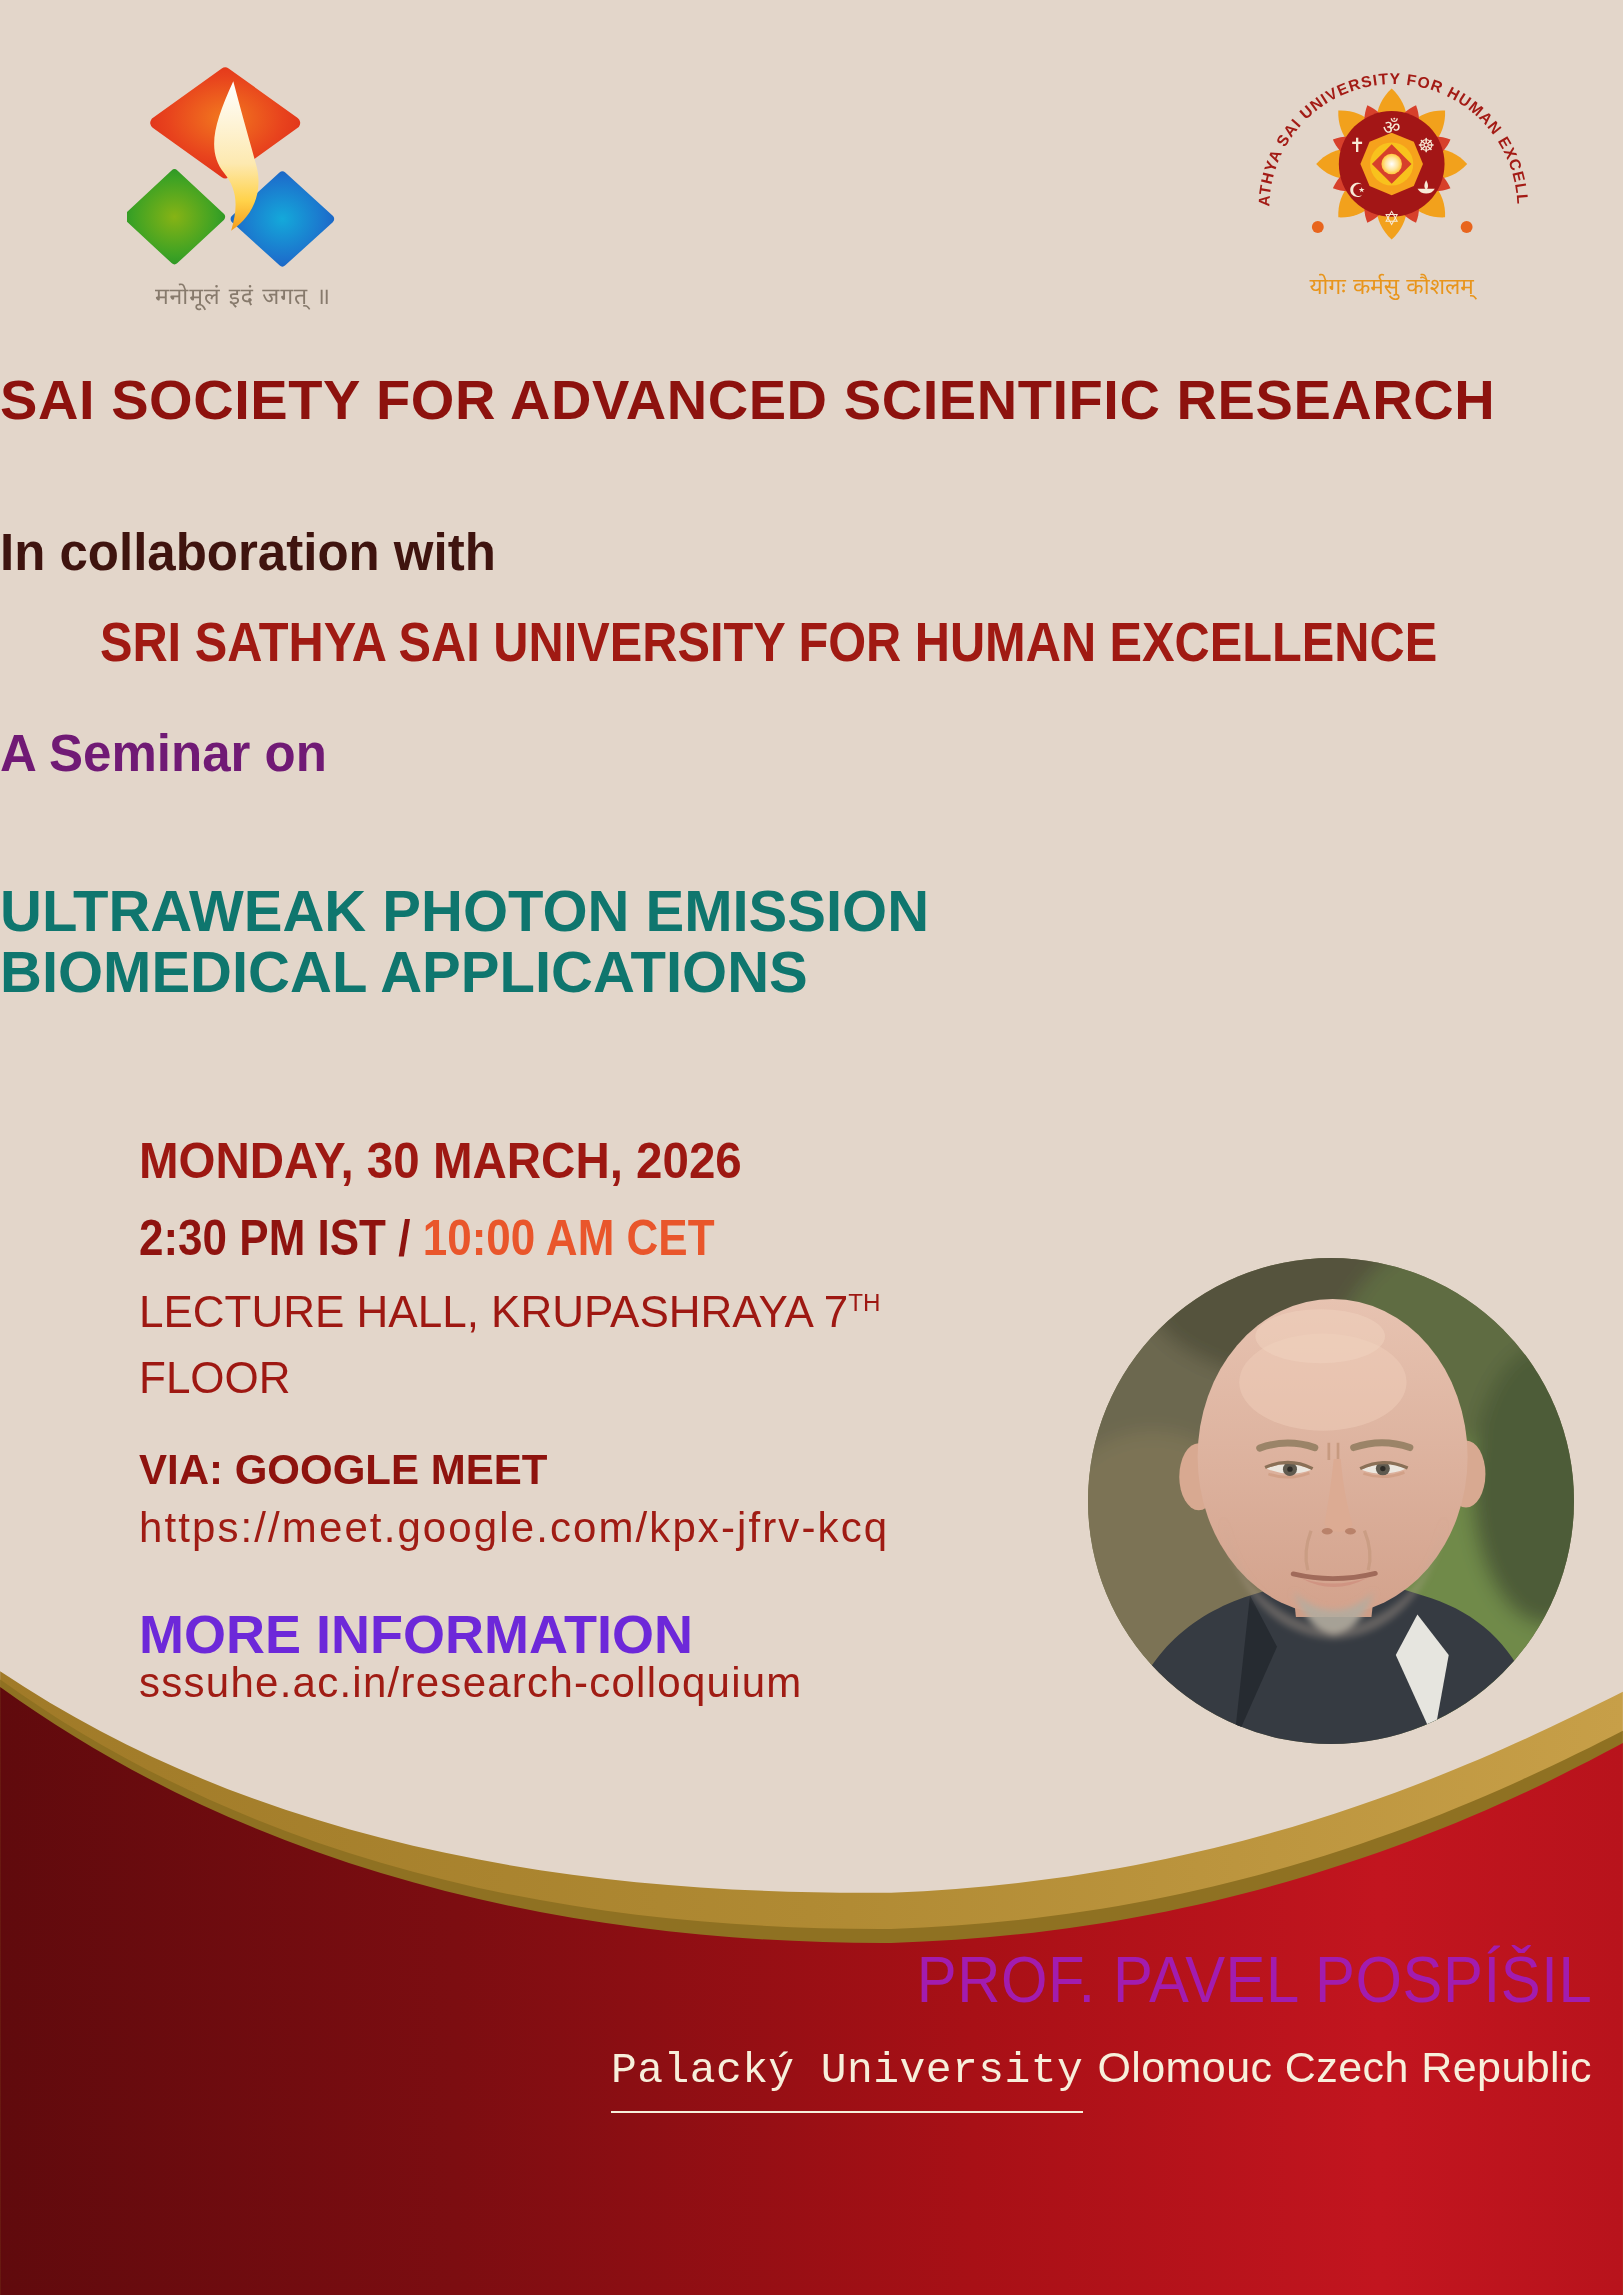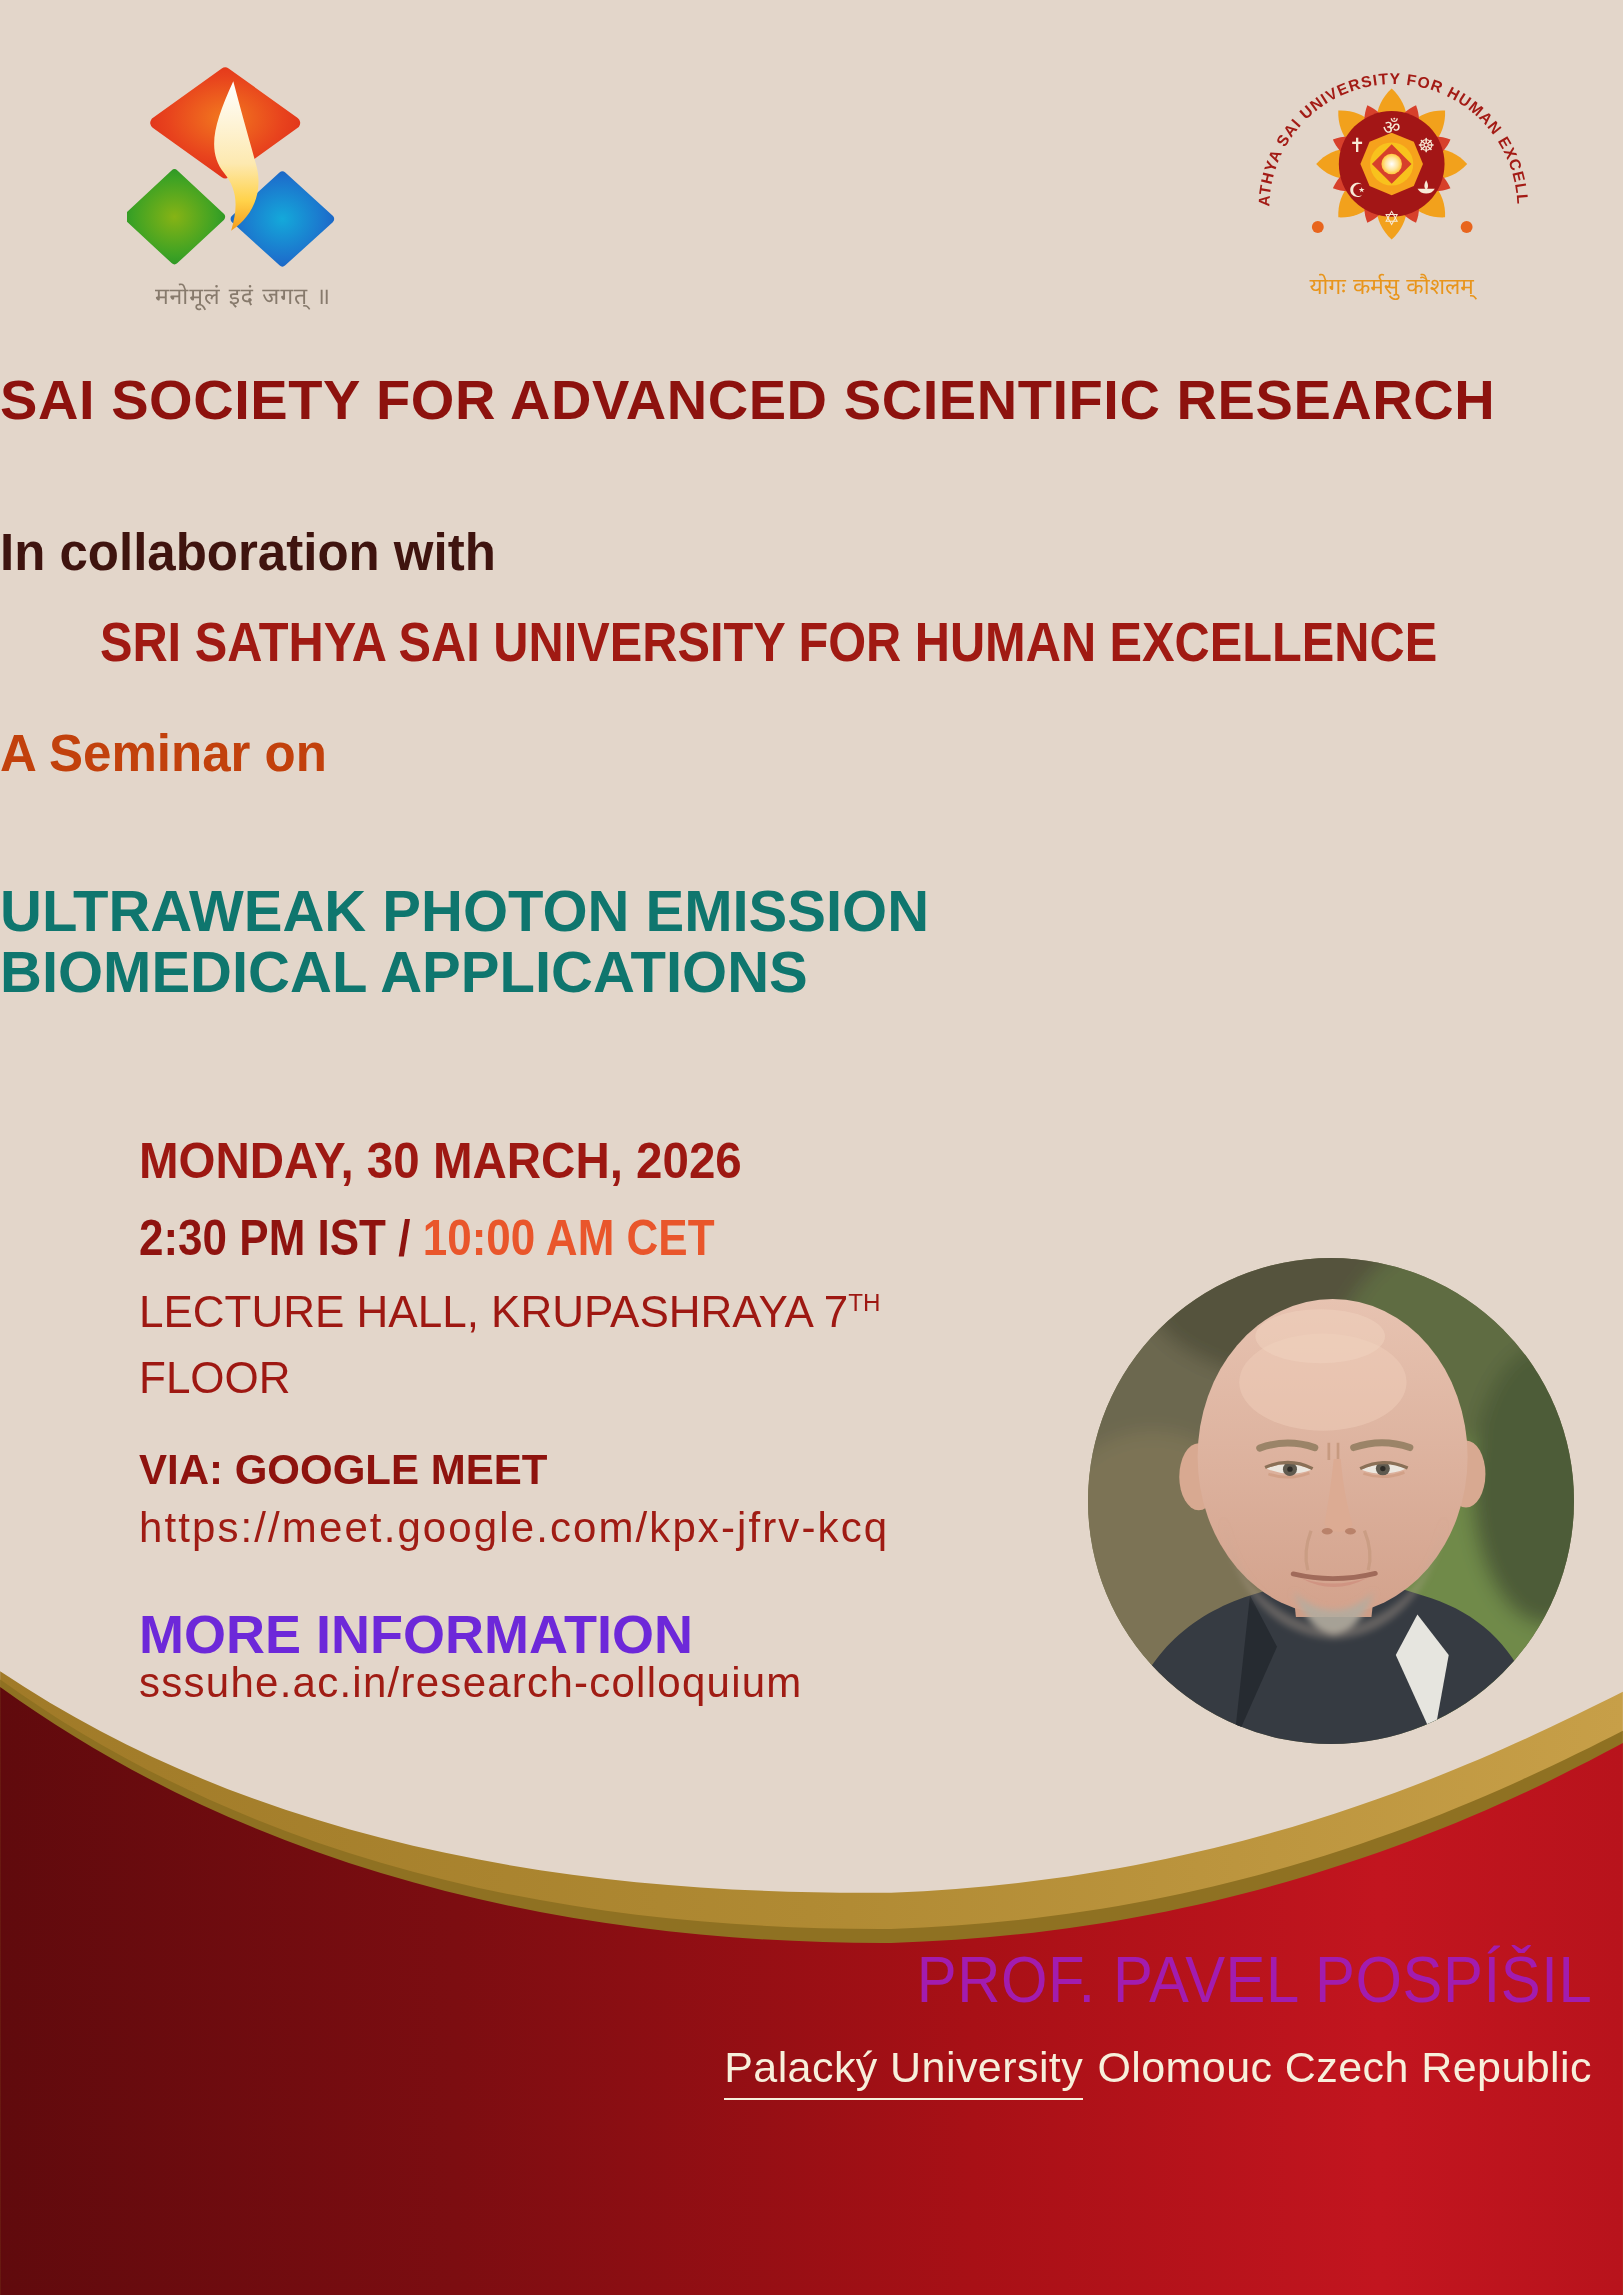--- a/index.html
+++ b/index.html
@@ -14,21 +14,21 @@
   .layer{position:absolute;z-index:2;}
   .devanagari{font-family:"DejaVu Sans", sans-serif;}
 
   
   .cline{position:absolute;left:0;width:100%;text-align:left;white-space:nowrap;z-index:2;}
   .cline > span{display:inline-block;transform-origin:center;}
   .society{top:367px;font-size:56px;font-weight:800;letter-spacing:.01em;color:#8d120e;}
   .collab{top:523px;font-size:51px;font-weight:700;color:#3f140f;}
   .university{top:609px;font-size:56px;font-weight:800;color:#a01a13;}
   .university > span{transform:scaleX(.87);}
-  .seminar-on{top:724px;font-size:51px;font-weight:700;color:#c2410c;}
+  .seminar-on{top:724px;font-size:51px;font-weight:700;color:#701a75;}
   .bigtitle{top:880px;font-size:58px;font-weight:800;line-height:1.06;color:#0f766e;white-space:normal;}
   .bigtitle .wrap{display:inline-block;width:1296px;}
 
   
   .dline{position:absolute;left:139px;white-space:nowrap;z-index:2;color:#9d1812;}
   .dline > span{display:inline-block;transform-origin:left center;}
   .date{top:1132px;font-size:50px;font-weight:800;}
   .date > span{transform:scaleX(.95);}
   .time{top:1209px;font-size:50px;font-weight:800;color:#8f130f;}
   .time > span{transform:scaleX(.88);}
@@ -40,21 +40,21 @@
   .meeturl{top:1504px;font-size:42px;font-weight:400;letter-spacing:.05em;color:#a01c14;}
   .moreinfo{top:1603px;font-size:54px;font-weight:800;color:#6d28d9;text-decoration:underline;}
   .infourl{top:1659px;font-size:42px;font-weight:400;letter-spacing:.03em;color:#a01c14;}
 
   
   .speaker-name{position:absolute;right:31px;top:1942px;text-align:right;white-space:nowrap;
     font-size:65px;font-weight:400;letter-spacing:.01em;color:#a21caf;z-index:3;}
   .speaker-name > span{display:inline-block;transform:scaleX(.92);transform-origin:right center;}
   .speaker-affil{position:absolute;right:31px;top:2043px;text-align:right;white-space:nowrap;
     font-size:43px;font-weight:400;color:#f7efdb;z-index:3;letter-spacing:.01em;}
-  .affil-underline{border-bottom:2.7px solid #f7efdb;padding-bottom:7px;}
+  .affil-underline{border-bottom:2.7px solid #f7efdb;padding-bottom:16px;font-family:Liberation Mono, monospace;}
   .affil-rest{margin-left:.33em;}
 
   
   .photo{position:absolute;left:1088px;top:1258px;width:486px;height:486px;border-radius:50%;
     overflow:hidden;z-index:2;}
 
   
   .logo-left{left:127px;top:57px;width:232px;text-align:center;}
   .logo-caption{margin-top:4.3px;font-size:23px;color:#877a6c;letter-spacing:.04em;}
 

